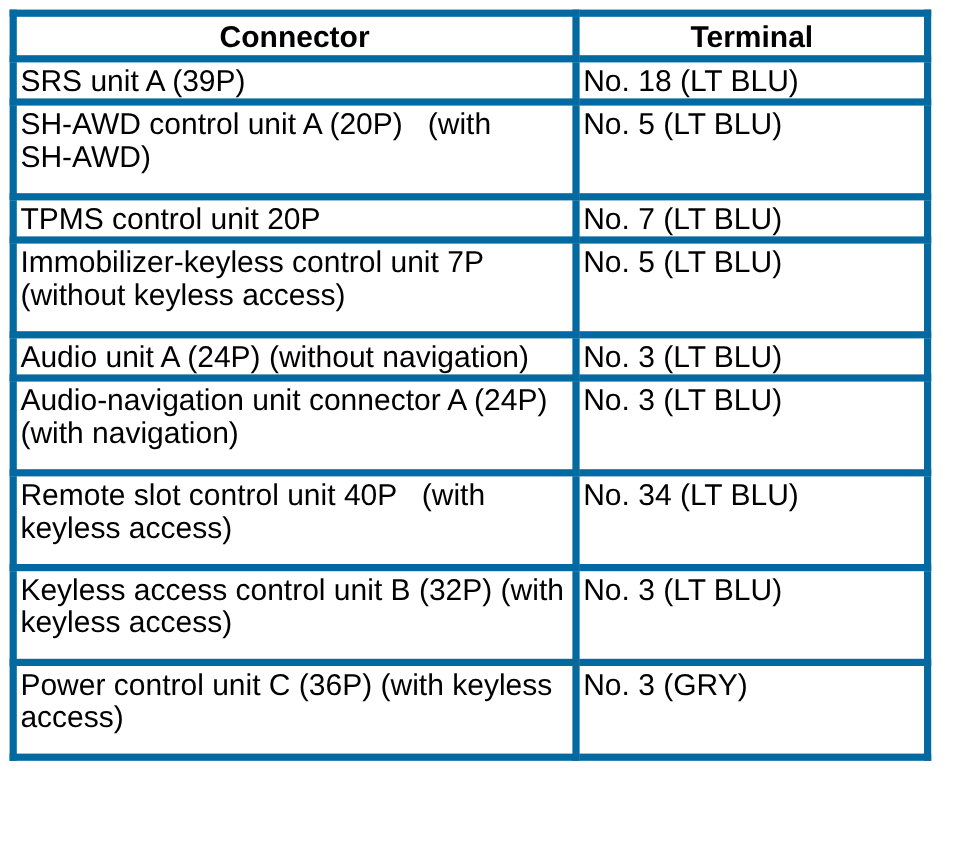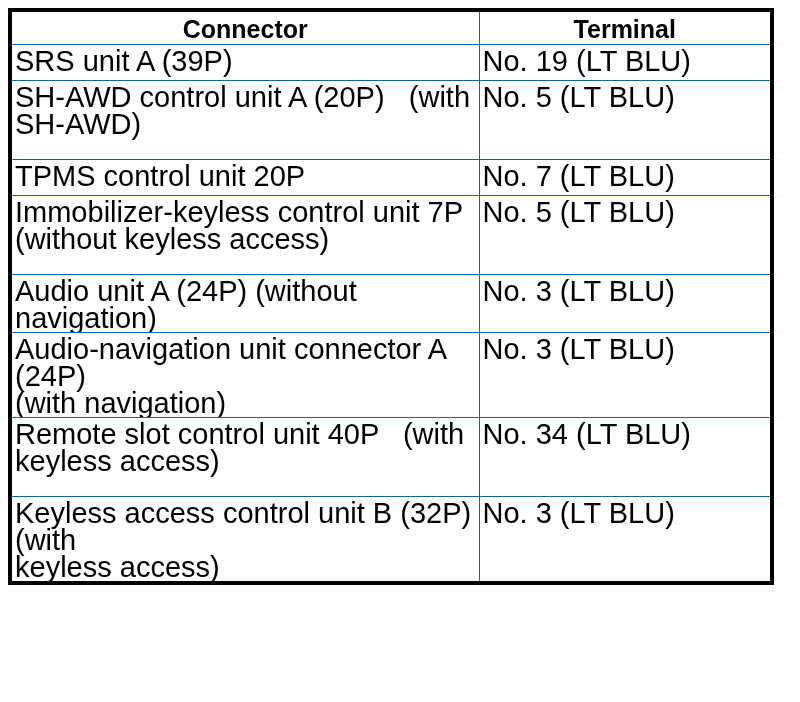--- a/index.html
+++ b/index.html
@@ -14,34 +14,34 @@
     position: absolute;
     left: 8px; top: 8px;
     width: 762px;
     border-collapse: collapse;
     table-layout: fixed;
     border: 4px solid #000;
   }
   col.c-connector { width: 469px; }
   col.c-terminal  { width: 293px; }
   th, td {
-    border: 1px solid #0369a1;
+    border: 6px solid #0369a1;
     vertical-align: top;
     overflow: hidden;
   }
   th {
     font-size: 25px;
     font-weight: bold;
     text-align: center;
     height: 34px;
     padding: 2px 2px 0 2px;
     line-height: 30px;
   }
   td {
-    font-size: 29px;
+    font-size: 25px;
     line-height: 27px;
     padding: 3px 2px 0 3px;
     white-space: pre-wrap;
   }
   tr.row-single td { height: 36px; }
   tr.row-double td { height: 79px; }
 </style>
 </head>
 <body>
 
@@ -52,21 +52,21 @@
   </colgroup>
   <thead>
     <tr>
       <th>Connector</th>
       <th>Terminal</th>
     </tr>
   </thead>
   <tbody>
     <tr class="row-single">
       <td>SRS unit A (39P)</td>
-      <td>No. 19 (LT BLU)</td>
+      <td>No. 18 (LT BLU)</td>
     </tr>
     <tr class="row-double">
       <td>SH-AWD control unit A (20P)   (with
 SH-AWD)</td>
       <td>No. 5 (LT BLU)</td>
     </tr>
     <tr class="row-single">
       <td>TPMS control unit 20P</td>
       <td>No. 7 (LT BLU)</td>
     </tr>
@@ -87,14 +87,19 @@
     <tr class="row-double">
       <td>Remote slot control unit 40P   (with
 keyless access)</td>
       <td>No. 34 (LT BLU)</td>
     </tr>
     <tr class="row-double">
       <td>Keyless access control unit B (32P) (with
 keyless access)</td>
       <td>No. 3 (LT BLU)</td>
     </tr>
+    <tr class="row-double">
+      <td>Power control unit C (36P) (with keyless
+access)</td>
+      <td>No. 3 (GRY)</td>
+    </tr>
   </tbody>
 </table>
 
 </body></html>

